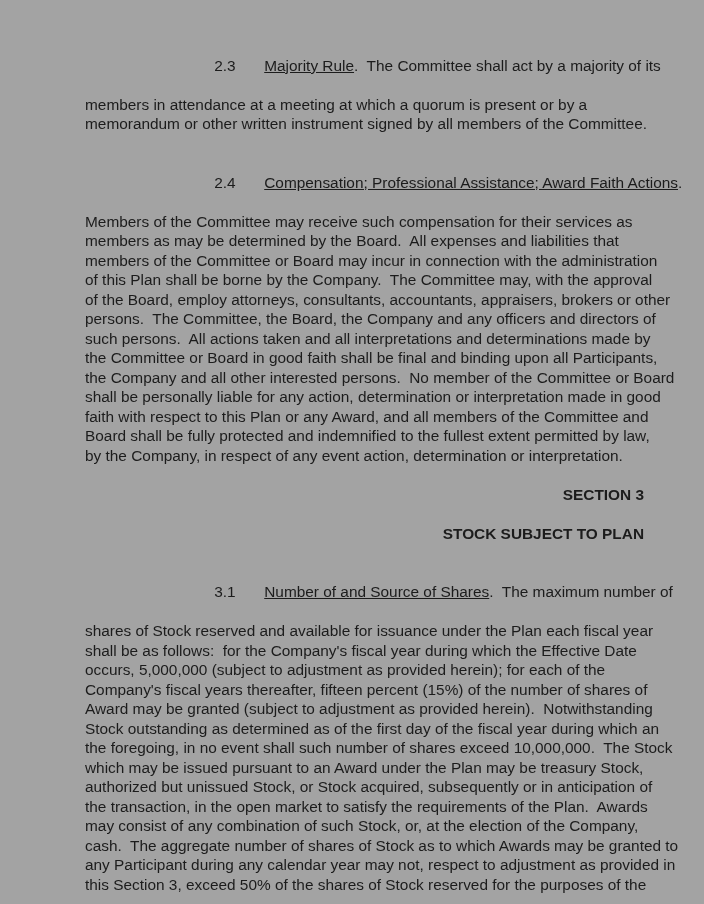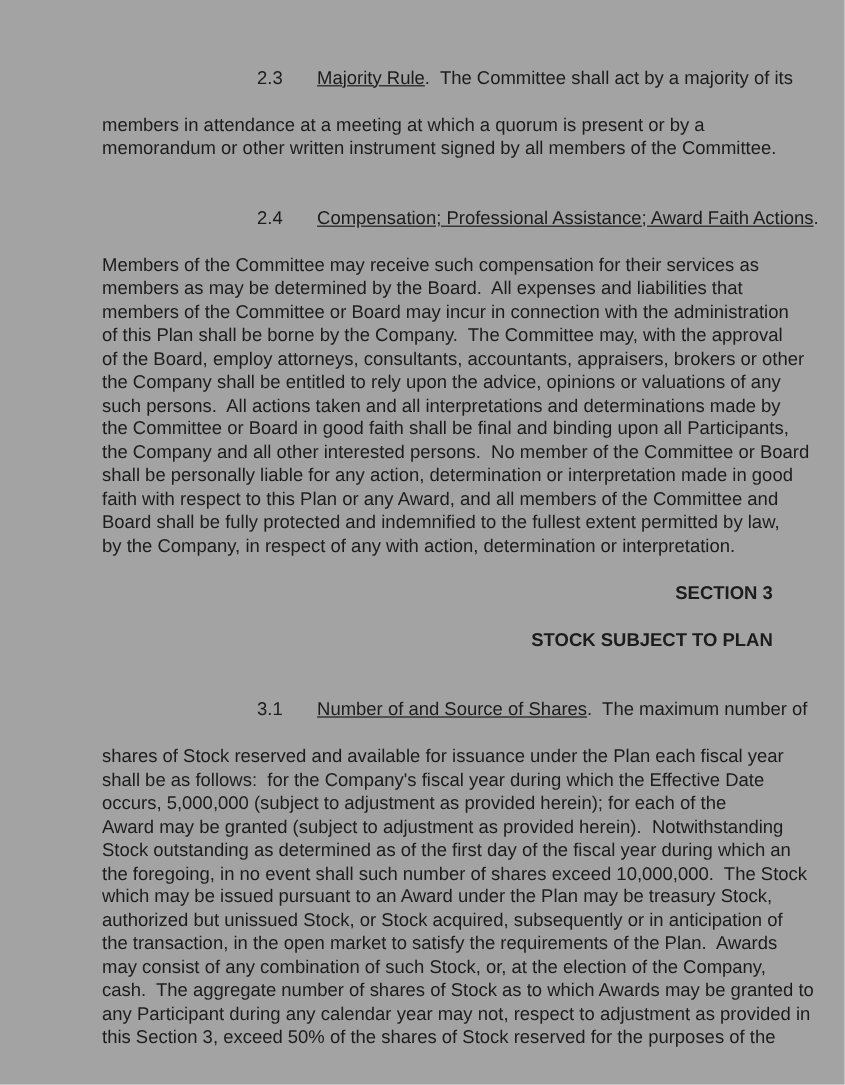--- a/index.html
+++ b/index.html
@@ -66,43 +66,44 @@
     <div class="para">
       <div class="line first">
         <span class="pnum">2.4</span><span class="ptitle">Compensation; Professional Assistance; Award Faith Actions</span><span>.</span>
       </div>
       <div>
           <div class="line">Members of the Committee may receive such compensation for their services as</div>
           <div class="line">members as may be determined by the Board.  All expenses and liabilities that</div>
           <div class="line">members of the Committee or Board may incur in connection with the administration</div>
           <div class="line">of this Plan shall be borne by the Company.  The Committee may, with the approval</div>
           <div class="line">of the Board, employ attorneys, consultants, accountants, appraisers, brokers or other</div>
-          <div class="line">the Company shall be entitled to rely upon the advice, opinions or valuations of any</div>
+          <div class="line">persons.  The Committee, the Board, the Company and any officers and directors of</div>
           <div class="line">such persons.  All actions taken and all interpretations and determinations made by</div>
           <div class="line">the Committee or Board in good faith shall be final and binding upon all Participants,</div>
           <div class="line">the Company and all other interested persons.  No member of the Committee or Board</div>
           <div class="line">shall be personally liable for any action, determination or interpretation made in good</div>
           <div class="line">faith with respect to this Plan or any Award, and all members of the Committee and</div>
           <div class="line">Board shall be fully protected and indemnified to the fullest extent permitted by law,</div>
-          <div class="line">by the Company, in respect of any with action, determination or interpretation.</div>
+          <div class="line">by the Company, in respect of any event action, determination or interpretation.</div>
         </div>
     </div>
 
     <div class="heading">SECTION 3</div>
 
     <div class="heading">STOCK SUBJECT TO PLAN</div>
 
     <div class="para">
       <div class="line first">
         <span class="pnum">3.1</span><span class="ptitle">Number of and Source of Shares</span><span>.  The maximum number of</span>
       </div>
       <div>
           <div class="line">shares of Stock reserved and available for issuance under the Plan each fiscal year</div>
           <div class="line">shall be as follows:  for the Company's fiscal year during which the Effective Date</div>
           <div class="line">occurs, 5,000,000 (subject to adjustment as provided herein); for each of the</div>
+          <div class="line">Company's fiscal years thereafter, fifteen percent (15%) of the number of shares of</div>
           <div class="line">Award may be granted (subject to adjustment as provided herein).  Notwithstanding</div>
           <div class="line">Stock outstanding as determined as of the first day of the fiscal year during which an</div>
           <div class="line">the foregoing, in no event shall such number of shares exceed 10,000,000.  The Stock</div>
           <div class="line">which may be issued pursuant to an Award under the Plan may be treasury Stock,</div>
           <div class="line">authorized but unissued Stock, or Stock acquired, subsequently or in anticipation of</div>
           <div class="line">the transaction, in the open market to satisfy the requirements of the Plan.  Awards</div>
           <div class="line">may consist of any combination of such Stock, or, at the election of the Company,</div>
           <div class="line">cash.  The aggregate number of shares of Stock as to which Awards may be granted to</div>
           <div class="line">any Participant during any calendar year may not, respect to adjustment as provided in</div>
           <div class="line">this Section 3, exceed 50% of the shares of Stock reserved for the purposes of the</div>

